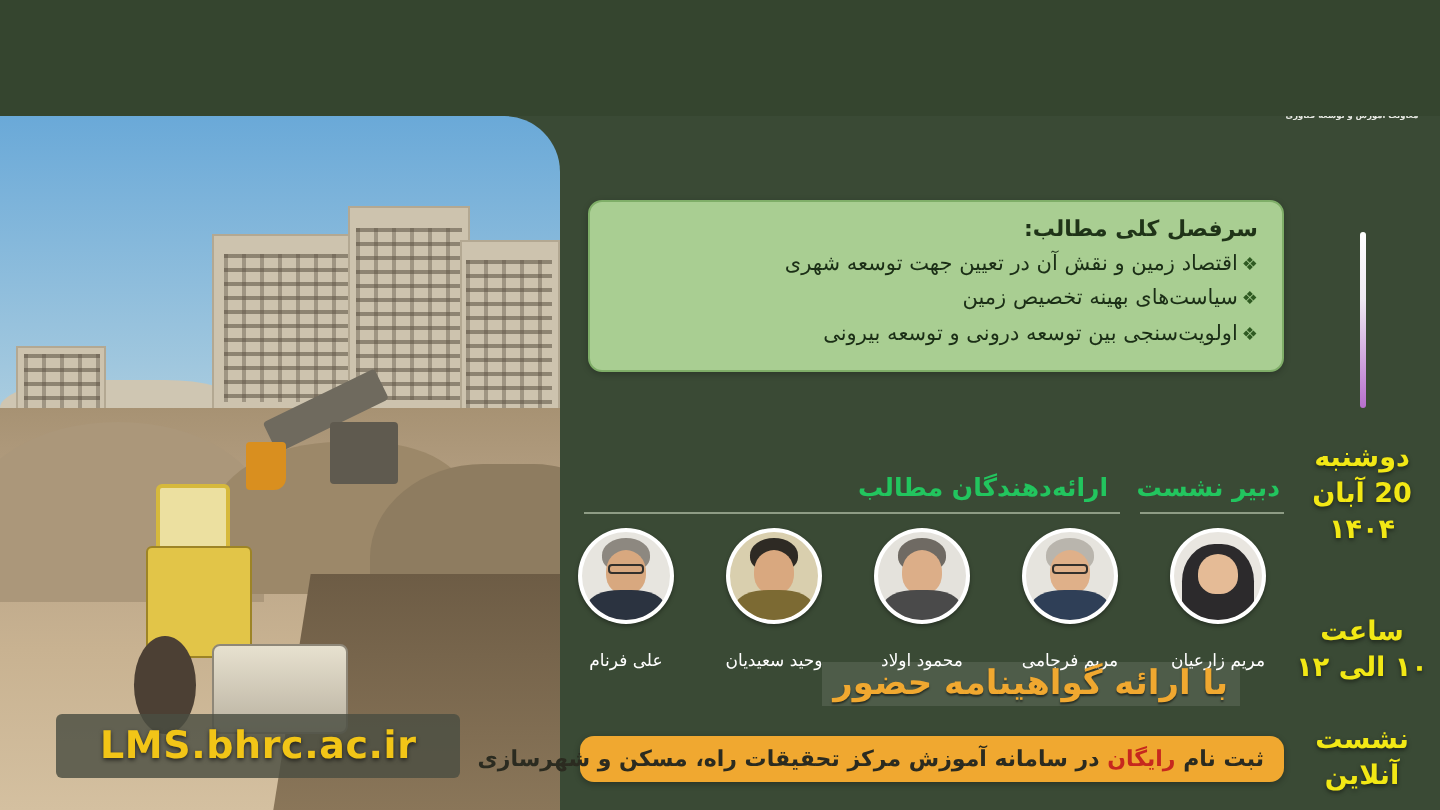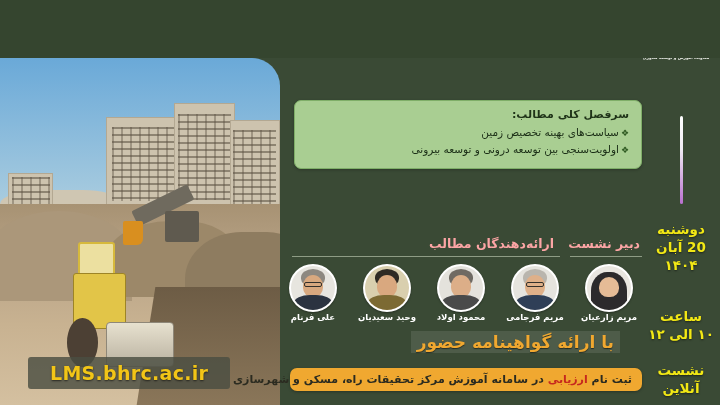--- a/index.html
+++ b/index.html
@@ -195,21 +195,21 @@
 
   
   .speakers {
     position:absolute; top:178px; right:0; width:355px;
   }
   .sp-heads {
     position:relative; height:22px;
   }
   .sp-label {
     position:absolute; top:0;
-    font-size:12.5px; font-weight:bold; color:#fca5a5;
+    font-size:12.5px; font-weight:bold; color:#22c55e;
     white-space:nowrap;
   }
   .sp-label.secretary { right:2px; }
   .sp-label.presenters { right:88px; }
   .sp-rule {
     position:absolute; top:20px; height:1px; background:#8e9c85;
   }
   .sp-rule.r1 { right:0; width:72px; }
   .sp-rule.r2 { right:82px; width:268px; }
 
@@ -223,21 +223,21 @@
   .person .ring {
     width:48px; height:48px; border-radius:50%;
     background:#ffffff; padding:2px; overflow:hidden;
     box-shadow:0 1px 2px rgba(0,0,0,.35);
   }
   .person .face {
     width:100%; height:100%; border-radius:50%;
     position:relative; overflow:hidden;
   }
   .person .name {
-    margin-top:0; font-size:8.5px; font-weight:bold;
+    margin-top:14px; font-size:8.5px; font-weight:normal;
     color:#ffffff; white-space:nowrap; text-align:center;
   }
 
   
   .face .bg   { position:absolute; inset:0; }
   .face .hair { position:absolute; left:22%; top:6%; width:56%; height:40%; border-radius:50% 50% 42% 42%; }
   .face .skin { position:absolute; left:27%; top:20%; width:46%; height:50%; border-radius:50% 50% 44% 44%; }
   .face .body { position:absolute; left:6%; top:66%; width:88%; height:40%; border-radius:42% 42% 0 0; }
   .face .scarf{ position:absolute; left:10%; top:14%; width:80%; height:92%; border-radius:46% 46% 20% 20%; }
   .face .glass{ position:absolute; left:29%; top:37%; width:42%; height:10%;
@@ -368,20 +368,23 @@
     <span>LMS.bhrc.ac.ir</span>
   </div>
 
   <div class="main-col">
 
 
     <div class="topics-card">
       <div class="head">سرفصل کلی مطالب:</div>
       <ul>
         <li>
+          <span class="bul">❖</span><span>اقتصاد زمین و نقش آن در تعیین جهت توسعه شهری</span>
+        </li>
+        <li>
           <span class="bul">❖</span><span>سیاست‌های بهینه تخصیص زمین</span>
         </li>
         <li>
           <span class="bul">❖</span><span>اولویت‌سنجی بین توسعه درونی و توسعه بیرونی</span>
         </li>
       </ul>
     </div>
 
     <div class="speakers">
       <div class="sp-heads">
@@ -453,21 +456,21 @@
           </div>
           <div class="name">علی فرنام</div>
         </div>
 
       </div>
     </div>
 
     <div class="cert-ribbon">با ارائه گواهینامه حضور</div>
 
     <div class="register">
-      <div class="line"><span>ثبت نام</span> <span class="hl">ارزیابی</span> <span>در سامانه آموزش مرکز تحقیقات راه، مسکن و شهرسازی</span></div>
+      <div class="line"><span>ثبت نام</span> <span class="hl">رایگان</span> <span>در سامانه آموزش مرکز تحقیقات راه، مسکن و شهرسازی</span></div>
     </div>
 
   </div>
 
   <div class="sidebar">
     <div class="sb-divider"></div>
 
     <div class="sb-block date">
       <div class="ln">دوشنبه</div>
       <div class="ln">20 آبان</div>

